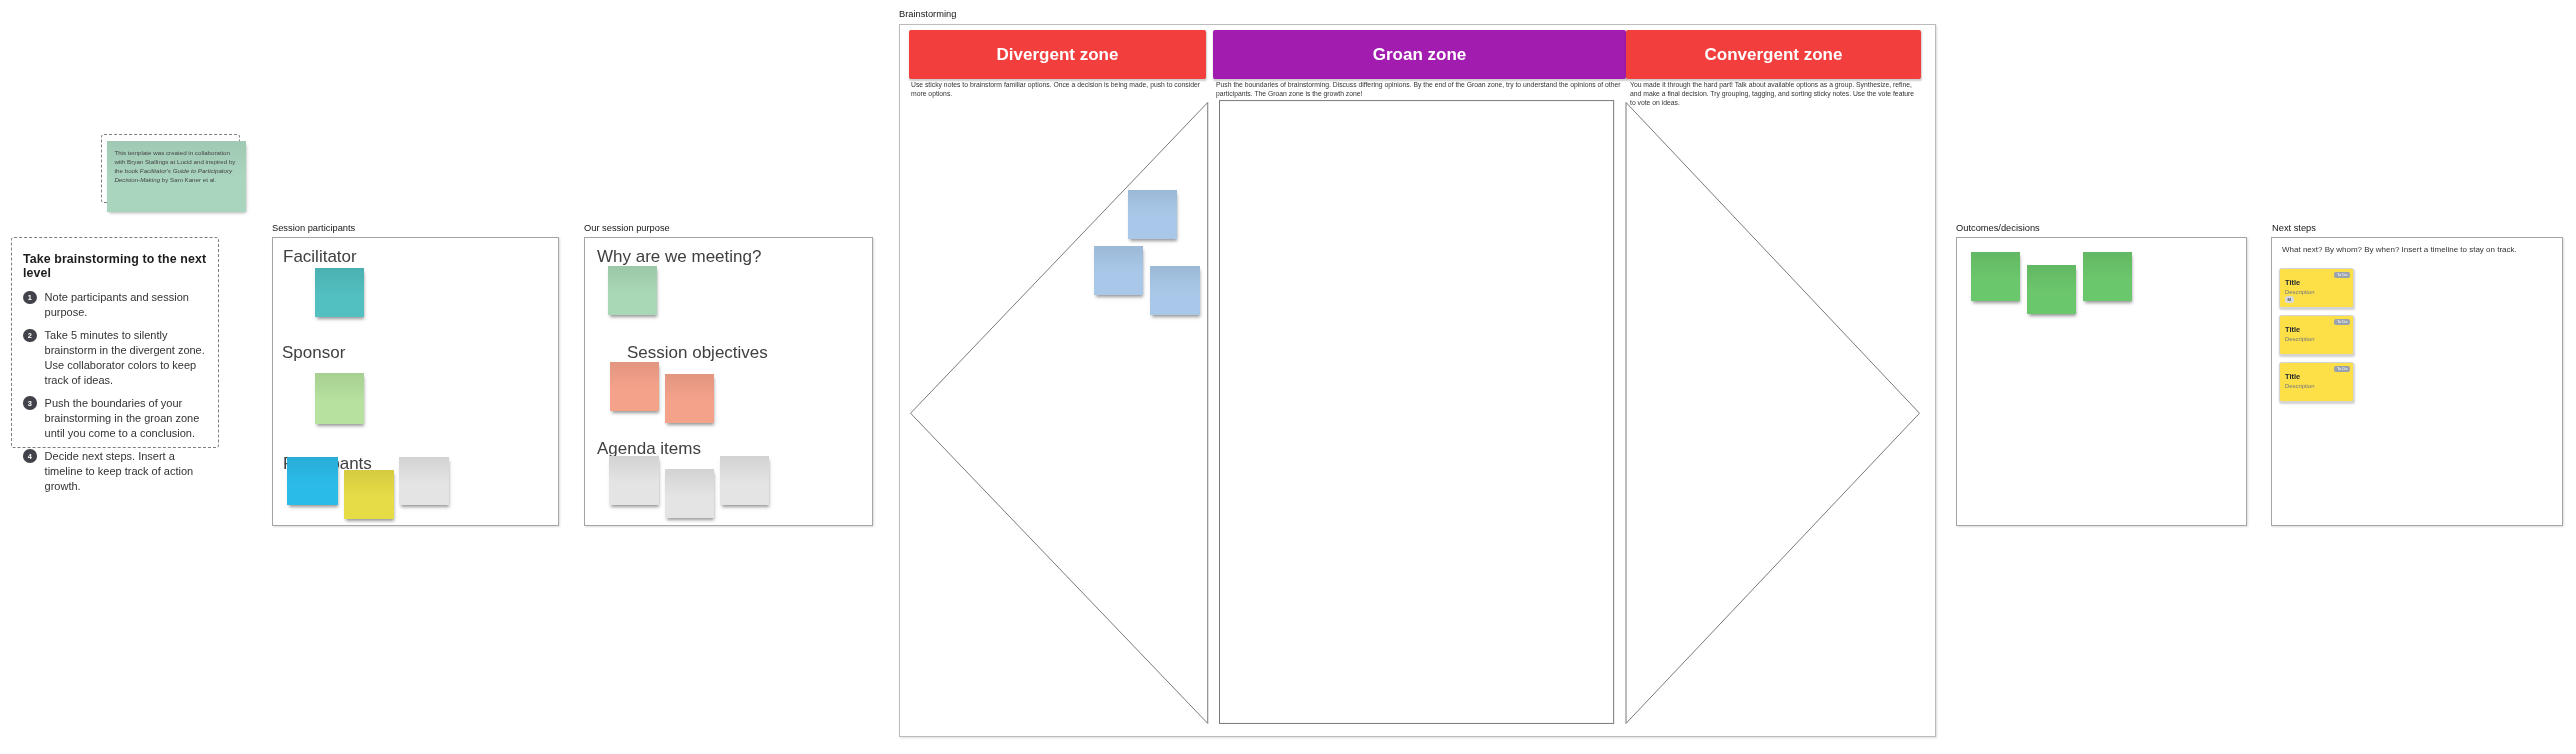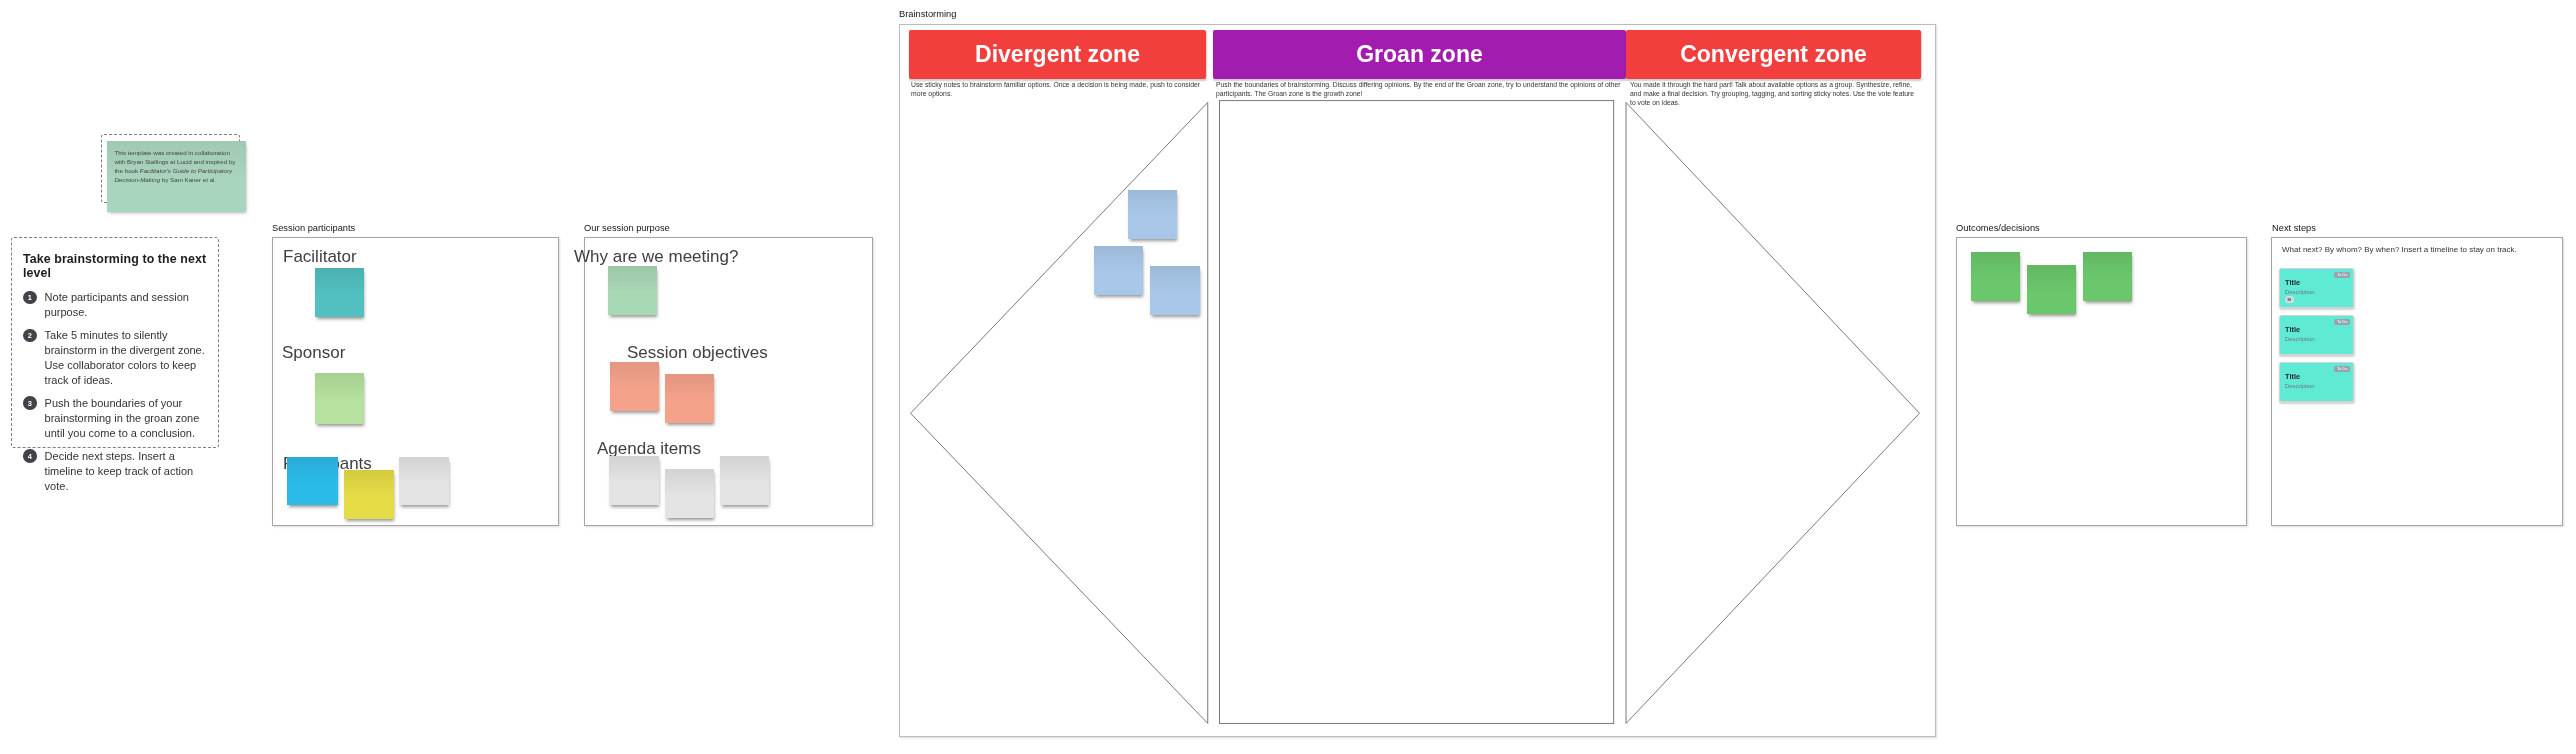--- a/index.html
+++ b/index.html
@@ -88,37 +88,37 @@
   }
   .step-text { font-size:11px; line-height:1.36; color:#333; width:187px; }
 
   
   .zone-header {
     position:absolute;
     height:49px;
     border-radius:1.9px;
     display:flex; align-items:center; justify-content:center;
     color:#ffffff;
-    font-size:23px;
+    font-size:17px;
     font-weight:bold;
     box-shadow:0.6px 1.2px 1.9px rgba(0,0,0,0.2);
   }
   .zone-desc {
     position:absolute;
     font-size:6.8px;
     line-height:1.3;
     color:#333333;
   }
 
   
   .ns-prompt { position:absolute; font-size:8px; color:#333; white-space:nowrap;text-align:center; }
   .ns-card {
     position:absolute;
     width:75px; height:40px;
-    background:#5eead4;
+    background:#fde047;
     border:0.6px solid #d4d4d4;
     border-radius:2.5px;
     box-shadow:0.9px 1.2px 1.9px rgba(0,0,0,0.18);
   }
   .ns-badge {
     position:absolute;
     top:3.1px; right:3.1px;
     font-size:4px;
     color:#ffffff;
     padding:1.2px 2.5px;
@@ -157,21 +157,21 @@
     <div class="step">
       <div class="step-num" style="background-color: rgb(66, 66, 74);">2</div>
       <div class="step-text">Take 5 minutes to silently brainstorm in the divergent zone. Use collaborator colors to keep track of ideas.</div>
     </div>
     <div class="step">
       <div class="step-num" style="background-color: rgb(66, 66, 74);">3</div>
       <div class="step-text">Push the boundaries of your brainstorming in the groan zone until you come to a conclusion.</div>
     </div>
     <div class="step">
       <div class="step-num" style="background-color: rgb(66, 66, 74);">4</div>
-      <div class="step-text">Decide next steps. Insert a timeline to keep track of action vote.</div>
+      <div class="step-text">Decide next steps. Insert a timeline to keep track of action growth.</div>
     </div>
   </div>
 </div>
 
 <div class="section-label" style="left:272px; top:223px;">Session participants</div>
 <div class="panel" style="left:272px; top:237px; width:287px; height:289px;"></div>
 
 <div class="heading" style="left:283px; top:247px;">Facilitator</div>
 <div class="sticky" style="left: 315px; top: 268px; width: 49px; height: 49px; background-color: rgb(82, 191, 192);"></div>
 
@@ -179,21 +179,21 @@
 <div class="sticky" style="left: 315px; top: 373px; width: 49px; height: 51px; background-color: rgb(182, 225, 158);"></div>
 
 <div class="heading" style="left:283px; top:454px;">Participants</div>
 <div class="sticky" style="left: 287px; top: 457px; width: 51px; height: 48px; background-color: rgb(43, 187, 233);"></div>
 <div class="sticky" style="left: 344px; top: 470px; width: 50px; height: 49px; background-color: rgb(230, 220, 70);"></div>
 <div class="sticky" style="left: 399px; top: 457px; width: 50px; height: 48px; background-color: rgb(228, 228, 228);"></div>
 
 <div class="section-label" style="left:584px; top:223px;">Our session purpose</div>
 <div class="panel" style="left:584px; top:237px; width:289px; height:289px;"></div>
 
-<div class="heading" style="left:574px; top:247px;">Why are we meeting?</div>
+<div class="heading" style="left:597px; top:247px;">Why are we meeting?</div>
 <div class="sticky" style="left: 608px; top: 266px; width: 49px; height: 49px; background-color: rgb(169, 216, 182);"></div>
 
 <div class="heading" style="left:627px; top:343px;">Session objectives</div>
 <div class="sticky" style="left: 610px; top: 362px; width: 49px; height: 49px; background-color: rgb(245, 162, 139);"></div>
 <div class="sticky" style="left: 665px; top: 374px; width: 49px; height: 49px; background-color: rgb(245, 162, 139);"></div>
 
 <div class="heading" style="left:597px; top:439px;">Agenda items</div>
 <div class="sticky" style="left: 609px; top: 456px; width: 50px; height: 49px; background-color: rgb(228, 228, 228);"></div>
 <div class="sticky" style="left: 665px; top: 469px; width: 49px; height: 49px; background-color: rgb(228, 228, 228);"></div>
 <div class="sticky" style="left: 720px; top: 456px; width: 49px; height: 49px; background-color: rgb(228, 228, 228);"></div>

